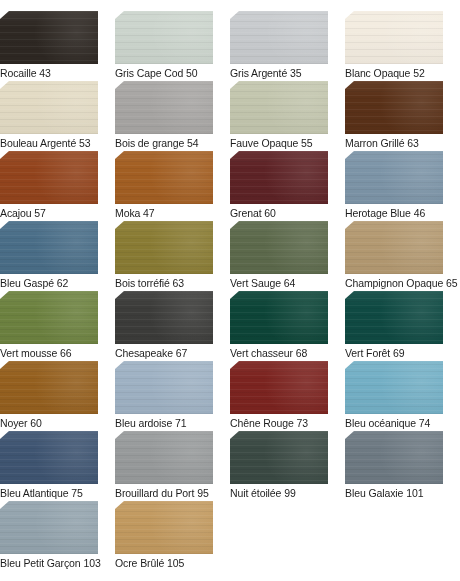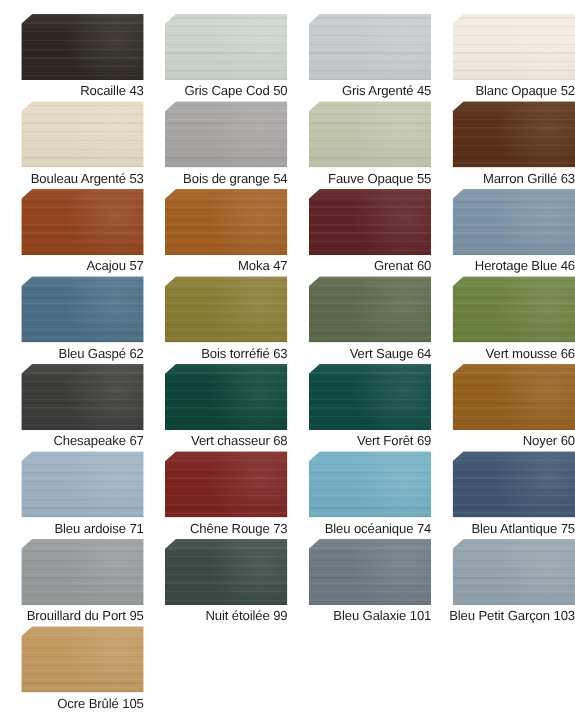--- a/index.html
+++ b/index.html
@@ -24,21 +24,21 @@
     padding-top: 9px;
     box-sizing: border-box;
   }
 
   .swatch-cell {
     position: relative;
     width: 115px;
     height: 70px;
     display: flex;
     flex-direction: column;
-    align-items: flex-end;
+    align-items: flex-start;
     box-sizing: border-box;
   }
 
   .swatch-chip {
     position: relative;
     width: 98px;
     height: 53px;
     margin-top: 2px;
     
     clip-path: polygon(9px 0, 100% 0, 100% 100%, 0 100%, 0 8px);
@@ -104,21 +104,21 @@
         <div class="grain"></div>
         <div class="sheen"></div>
       </div>
       <div class="swatch-label">Gris Cape Cod 50</div>
     </div>
     <div class="swatch-cell">
       <div class="swatch-chip" style="background-color: rgb(200, 203, 206);">
         <div class="grain"></div>
         <div class="sheen"></div>
       </div>
-      <div class="swatch-label">Gris Argenté 45</div>
+      <div class="swatch-label">Gris Argenté 35</div>
     </div>
     <div class="swatch-cell">
       <div class="swatch-chip" style="background-color: rgb(243, 236, 224);">
         <div class="grain"></div>
         <div class="sheen"></div>
       </div>
       <div class="swatch-label">Blanc Opaque 52</div>
     </div>
     <div class="swatch-cell">
       <div class="swatch-chip" style="background-color: rgb(227, 219, 196);">
@@ -189,20 +189,27 @@
         <div class="sheen"></div>
       </div>
       <div class="swatch-label">Bois torréfié 63</div>
     </div>
     <div class="swatch-cell">
       <div class="swatch-chip" style="background-color: rgb(93, 106, 76);">
         <div class="grain"></div>
         <div class="sheen"></div>
       </div>
       <div class="swatch-label">Vert Sauge 64</div>
+    </div>
+    <div class="swatch-cell">
+      <div class="swatch-chip" style="background-color: rgb(180, 154, 114);">
+        <div class="grain"></div>
+        <div class="sheen"></div>
+      </div>
+      <div class="swatch-label">Champignon Opaque 65</div>
     </div>
     <div class="swatch-cell">
       <div class="swatch-chip" style="background-color: rgb(109, 130, 64);">
         <div class="grain"></div>
         <div class="sheen"></div>
       </div>
       <div class="swatch-label">Vert mousse 66</div>
     </div>
     <div class="swatch-cell">
       <div class="swatch-chip" style="background-color: rgb(60, 60, 58);">

